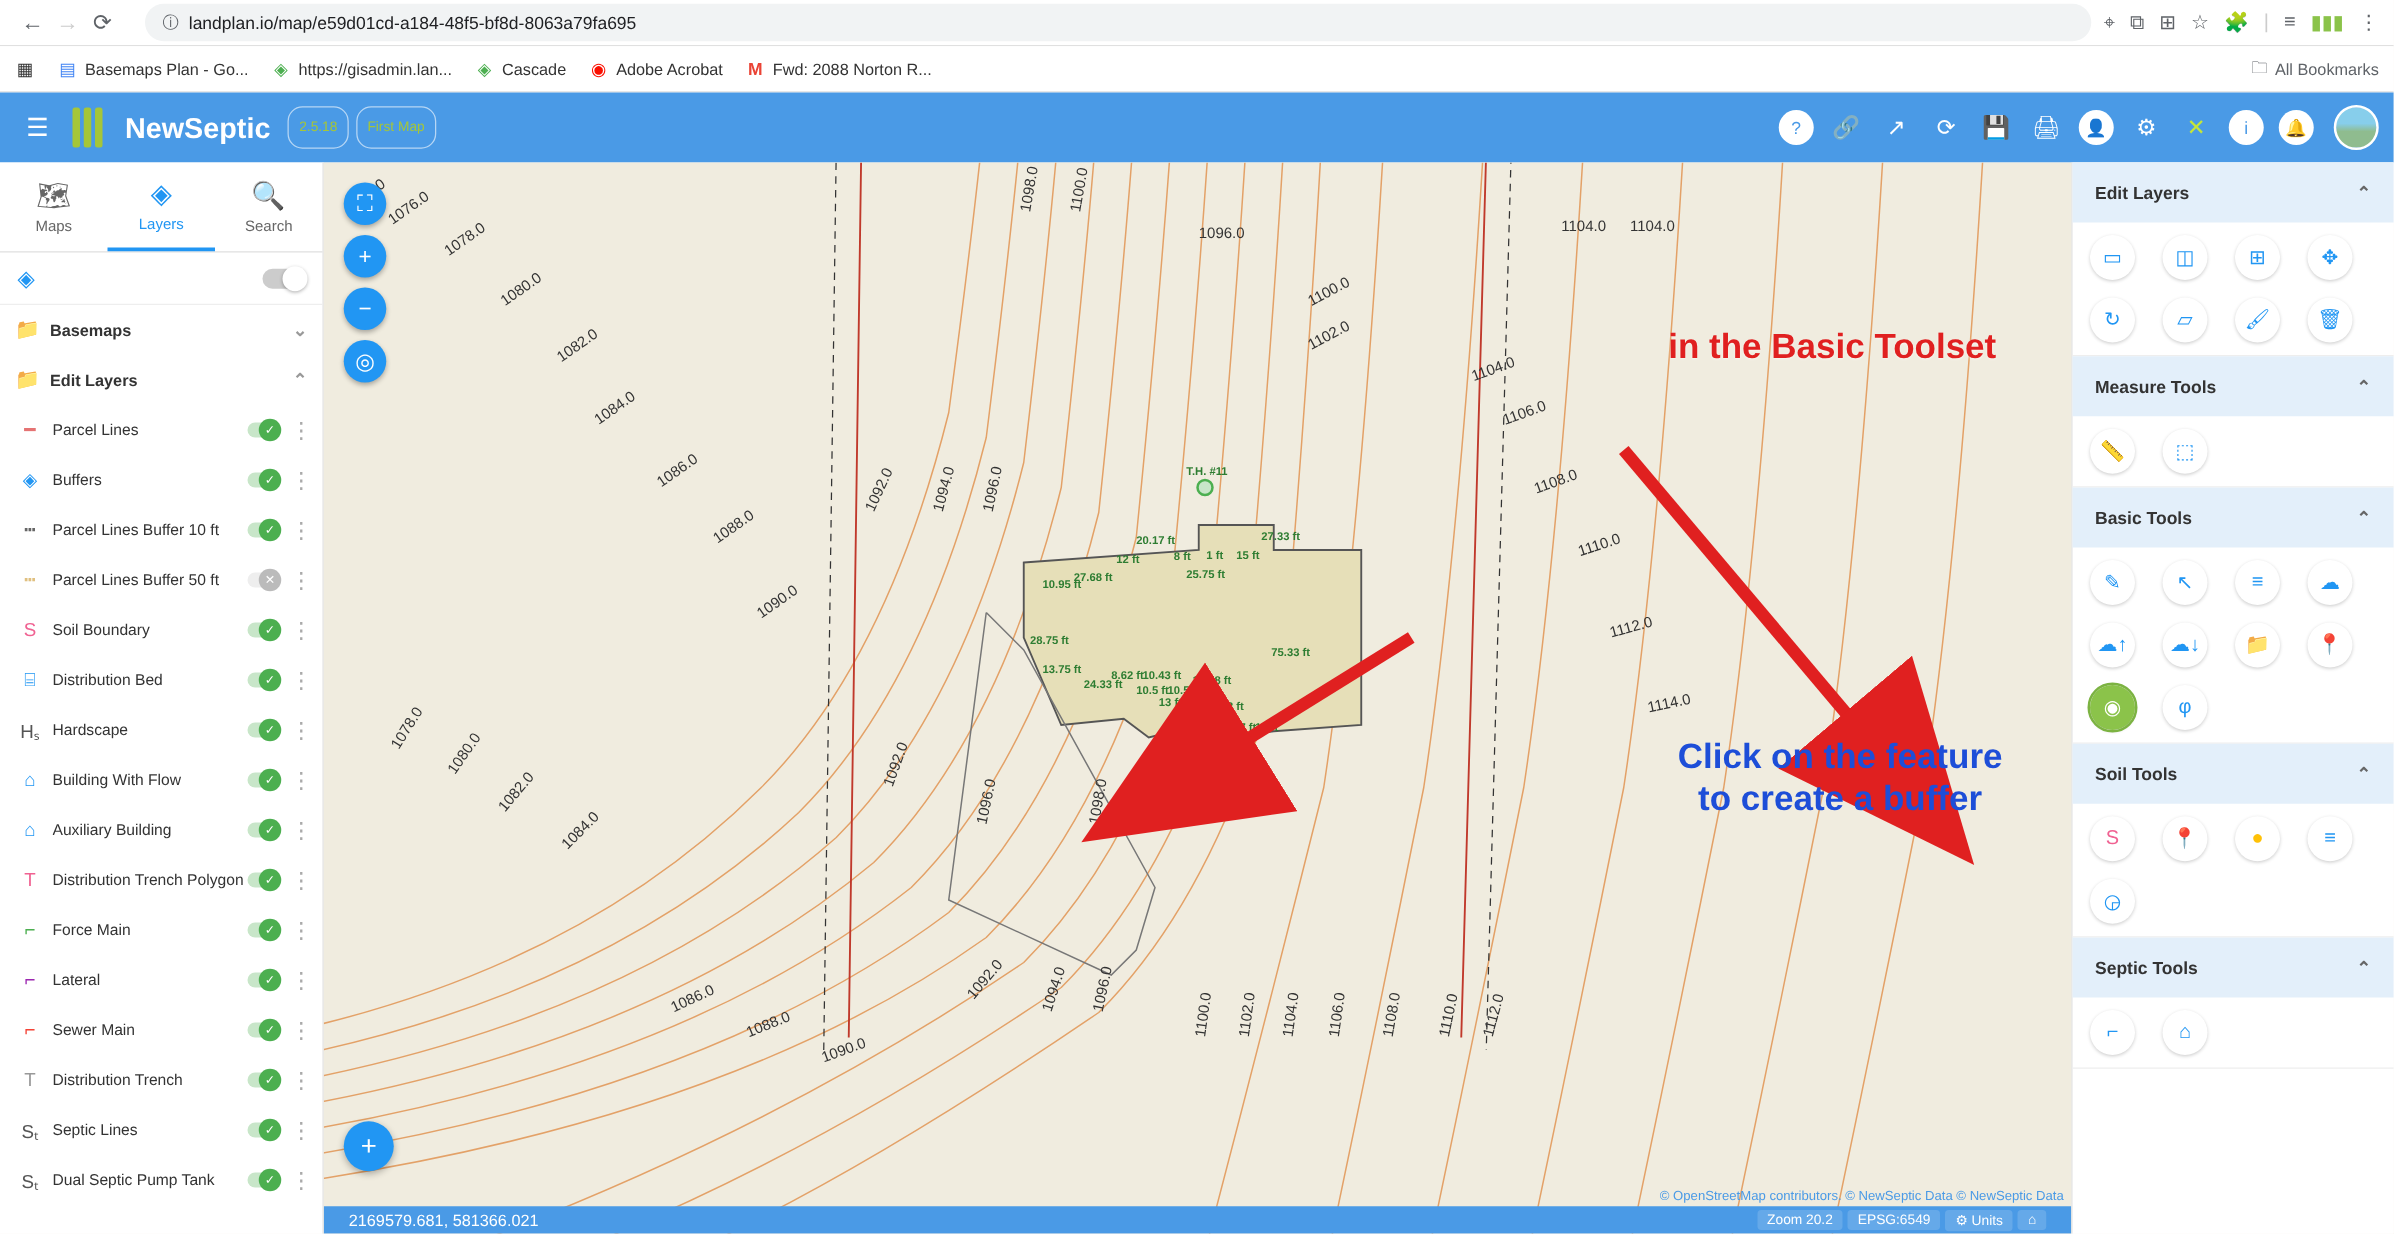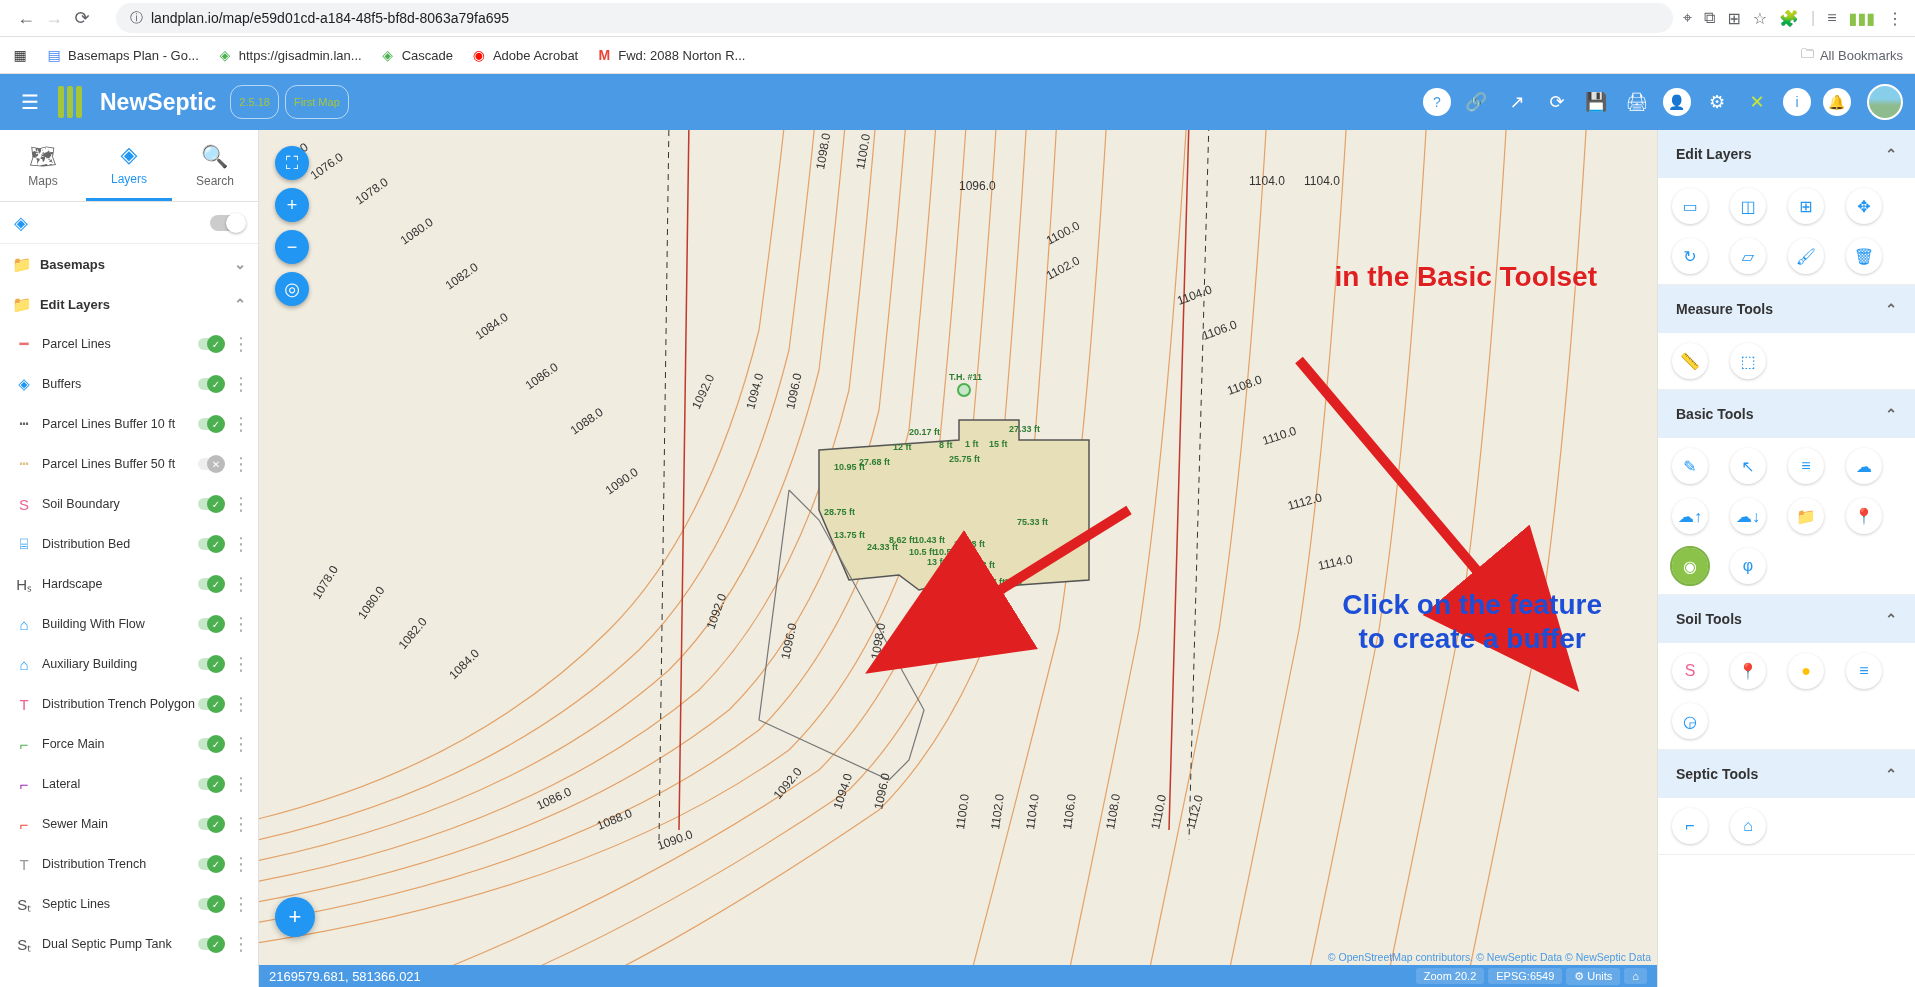--- a/index.html
+++ b/index.html
@@ -71,21 +71,21 @@
 .map-controls { position:absolute; top:16px; left:16px; display:flex; flex-direction:column; gap:8px; }
 .map-controls .mc { width:34px; height:34px; border-radius:50%; background:#2196f3; color:#fff; display:flex; align-items:center; justify-content:center; font-size:18px; cursor:pointer; box-shadow:0 2px 4px rgba(0,0,0,0.3); }
 .map-add { position:absolute; bottom:50px; left:16px; width:40px; height:40px; border-radius:50%; background:#2196f3; color:#fff; display:flex; align-items:center; justify-content:center; font-size:22px; cursor:pointer; box-shadow:0 2px 6px rgba(0,0,0,0.3); }
 
 
 .annotation { position:absolute; color:#e02020; font-weight:700; font-size:28px; text-align:right; line-height:1.2; text-shadow:0 1px 2px rgba(255,255,255,0.6); }
 .ann-feature { position:absolute; color:#1d4ed8; font-weight:700; font-size:28px; text-align:center; line-height:1.2; }
 
 
 .status-bottom { position:absolute; bottom:22px; left:0; right:0; height:14px; font-size:10.5px; color:#4a9ae6; text-align:right; padding:0 6px; }
-.coord-bar { position:absolute; bottom:0; left:0; right:0; height:22px; background:#4a9ae6; color:#fff; font-size:13px; display:flex; align-items:center; padding:0 10px;margin-top:12px; }
+.coord-bar { position:absolute; bottom:0; left:0; right:0; height:22px; background:#4a9ae6; color:#fff; font-size:13px; display:flex; align-items:center; padding:0 20px;margin-top:12px; }
 .coord-bar .btns { margin-left:auto; display:flex; gap:4px; align-items:center; }
 .coord-bar .sbtn { background:rgba(255,255,255,0.15); padding:2px 8px; border-radius:3px; font-size:11px;text-align:center; }
 
 
 .clabel { font-family: Georgia, serif; font-size: 12px; fill:#333; }
 .mlabel { font-size:9px; fill:#2e7d32; font-weight:600; }
 </style>
 </head>
 <body>
 

